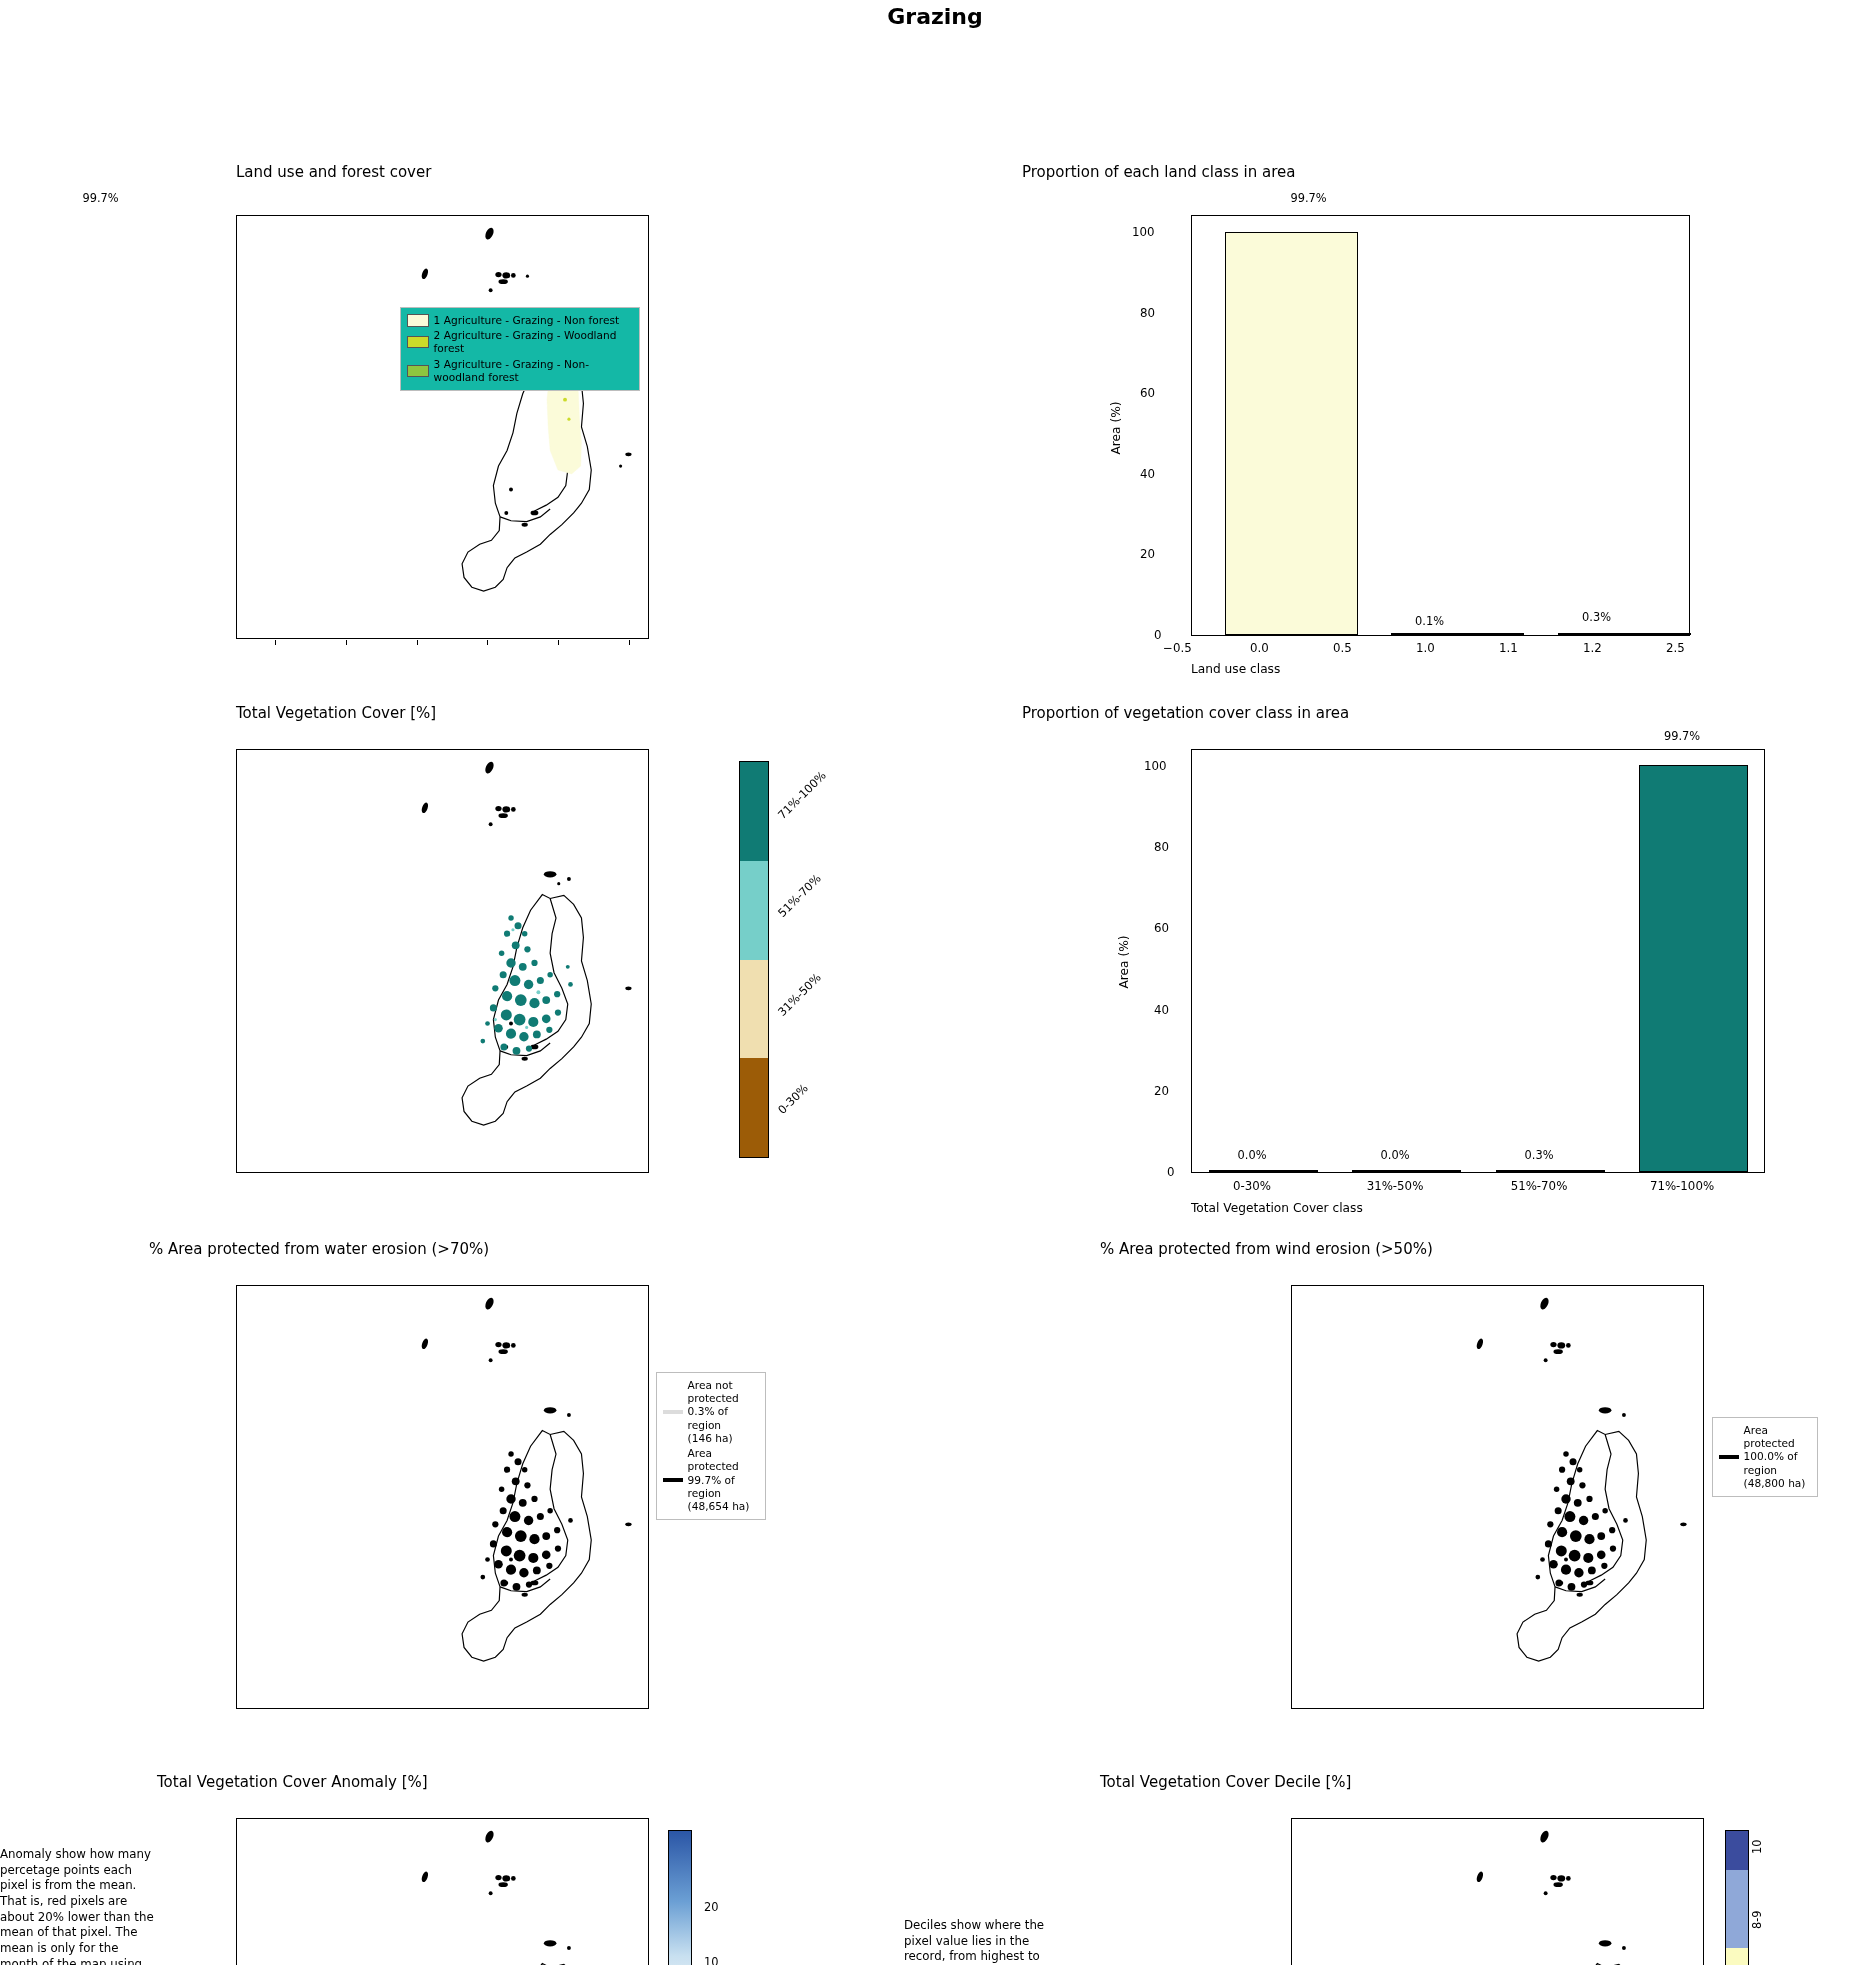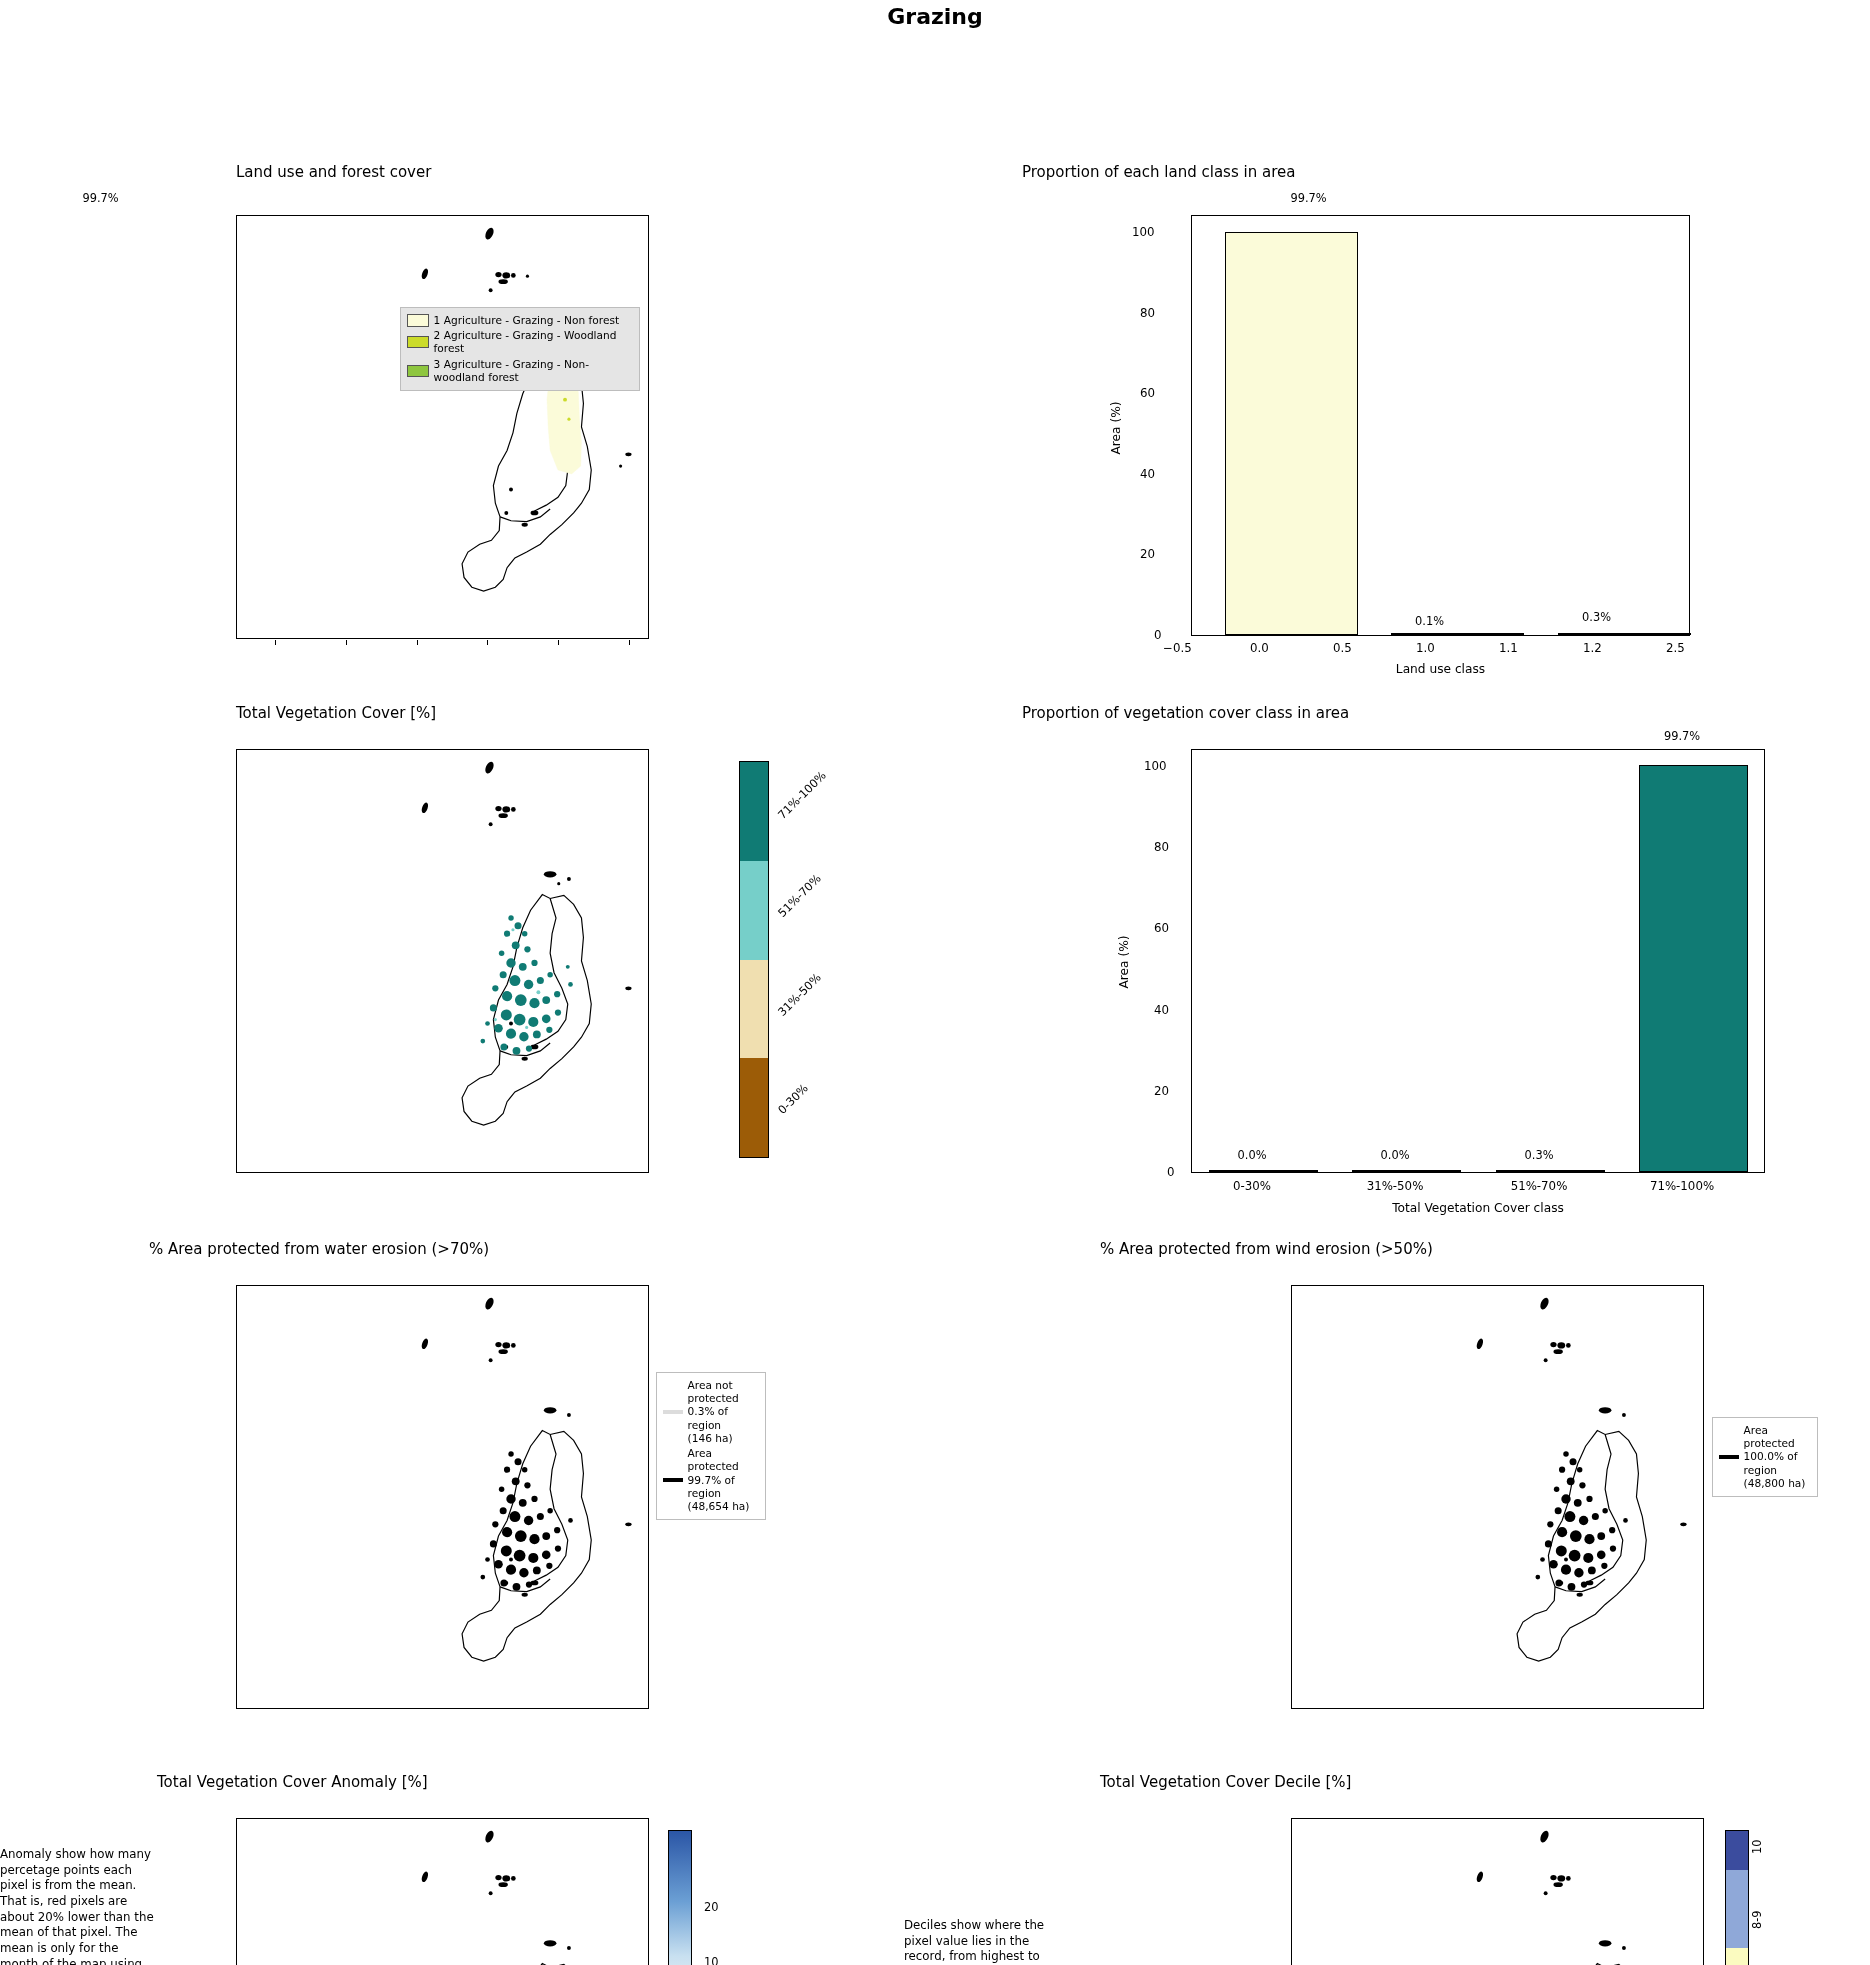--- a/index.html
+++ b/index.html
@@ -55,21 +55,21 @@
   
   .coast {
     position: absolute;
     left: 0; top: 0;
     width: 100%;
     height: 100%;
   }
   .legend-box {
     position: absolute;
     border: 0.4px solid #bdbdbd;
-    background: #e5e5e5;
+    background: #14b8a6;
     box-sizing: border-box;
     padding: 3.9px 5.5px;
     font-size: 10.6px;
     line-height: 1.25;
   }
   .legend-row {
     display: flex;
     align-items: center;
     gap: 4.7px;
     margin: 2px 0;
@@ -89,21 +89,20 @@
   
   .chart-frame {
     position: absolute;
     border: 0.8px solid #000;
     box-sizing: border-box;
     background: #ffffff;
   }
   .axis-label {
     position: absolute;
     font-size: 12.2px;
-    text-align: center;
   }
   .y-axis-label {
     position: absolute;
     font-size: 12.2px;
     transform-origin: 50% 50%;
     transform: rotate(-90deg);
     white-space: nowrap;
   }
   .tick-text {
     position: absolute;

